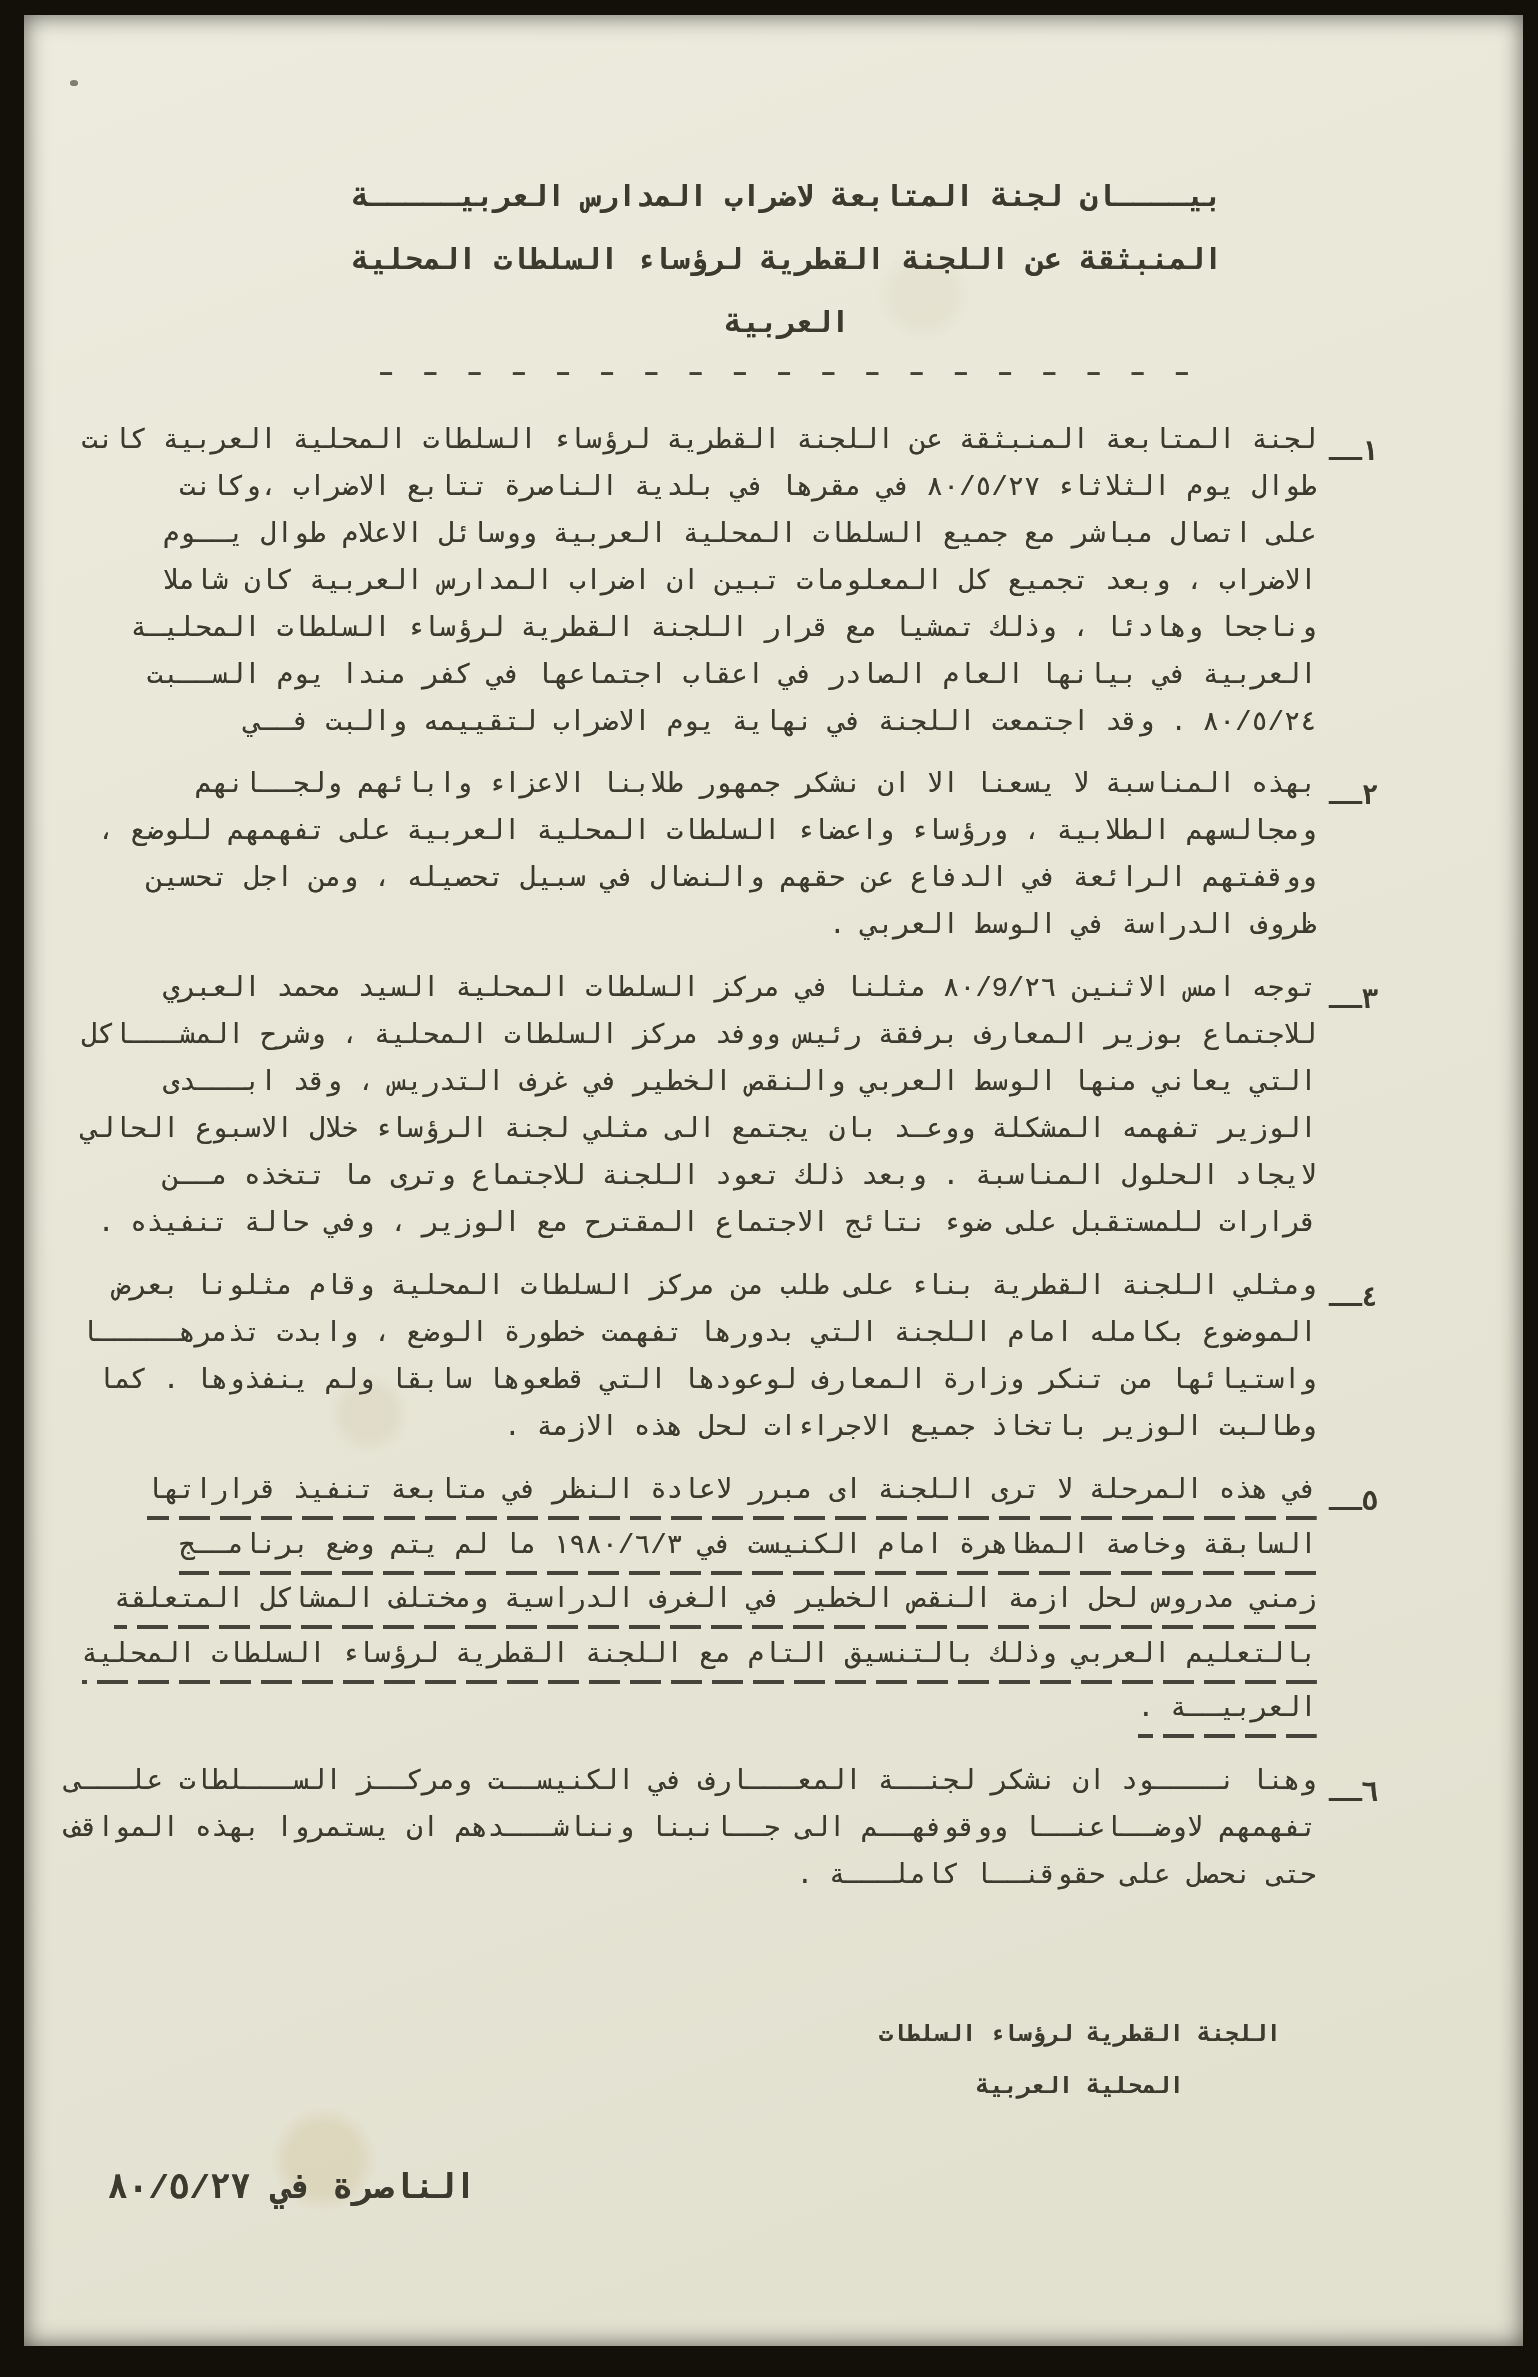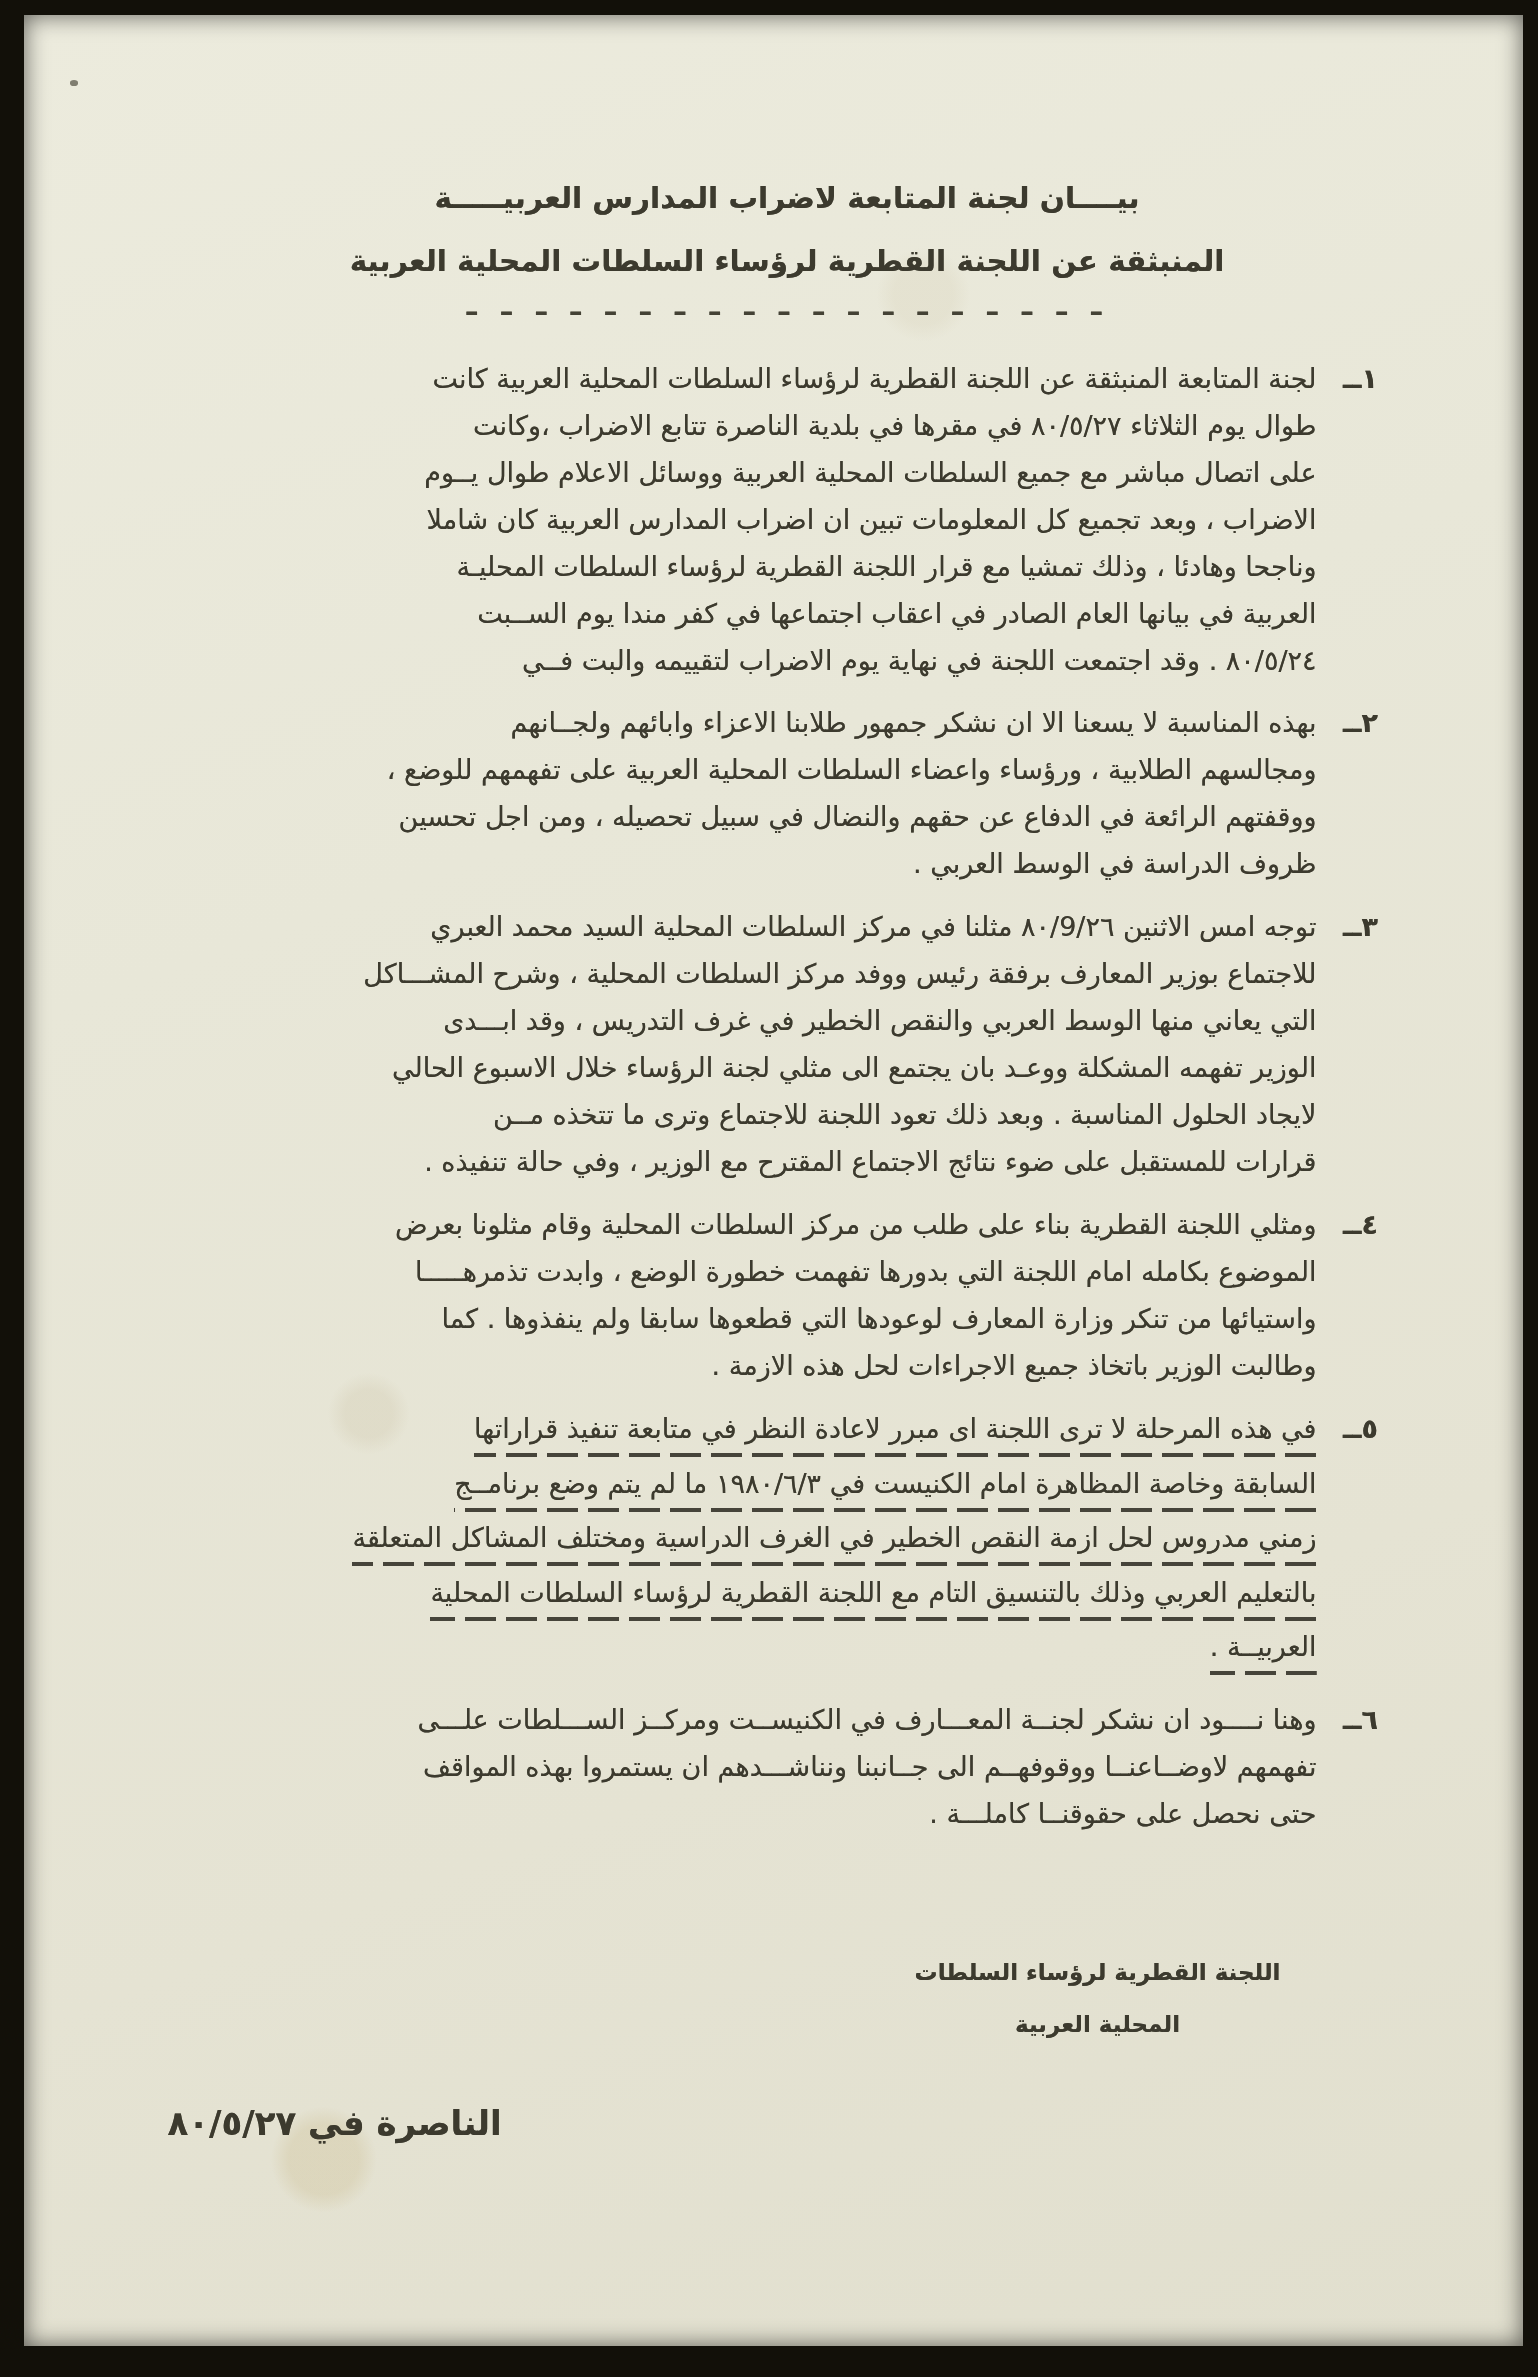--- a/index.html
+++ b/index.html
@@ -13,24 +13,25 @@
     position:absolute;left:23.6px;top:15.4px;right:16.5px;bottom:31px;
     background:
       radial-gradient(circle at 20% 92%, rgba(186,162,96,0.18) 0 35px, transparent 53px),
       radial-gradient(circle at 23% 60%, rgba(160,140,90,0.10) 0 23.6px, transparent 41px),
       radial-gradient(circle at 60% 12%, rgba(170,150,100,0.08) 0 29.5px, transparent 47px),
       linear-gradient(160deg,#ecebdd 0%,#e8e7d8 35%,#e5e3d3 70%,#e1dfce 100%);
     box-shadow:0 0 23.6px rgba(0,0,0,.6) inset;
   }
   .content{
     position:absolute;inset:0;
-    padding:0 148px 0 112px;
+    padding:0 148px 0 52px;
     direction:rtl;
     color:#3c3a2e;
     text-shadow:0 0 0.6px rgba(62,60,46,.75);
+    font-family:Liberation Mono, monospace;
   }
   .title-block{
     width:921px;
     margin:152px 127px 0 auto;
     text-align:center;
     font-size:29.5px;font-weight:bold;
     line-height:63px;
     letter-spacing:0.6px;
   }
   .separator{
@@ -44,21 +45,21 @@
     overflow:hidden;
     color:#444235;
   }
   .para{
     position:relative;
     padding-right:58px;
     font-size:27px;
     line-height:47px;
   }
   .para .num{
-    position:absolute;right:-3.5px;top:0;
+    position:absolute;right:-3.5px;top:12px;
     font-weight:bold;
     white-space:nowrap;
   }
   .para .tline{white-space:nowrap;}
   .p1{margin-top:28px;}
   .p2{margin-top:15.4px;}
   .p3{margin-top:15.4px;}
   .p4{margin-top:16.5px;}
   .p5{margin-top:14px;line-height:51px;}
   .p6{margin-top:20px;}

